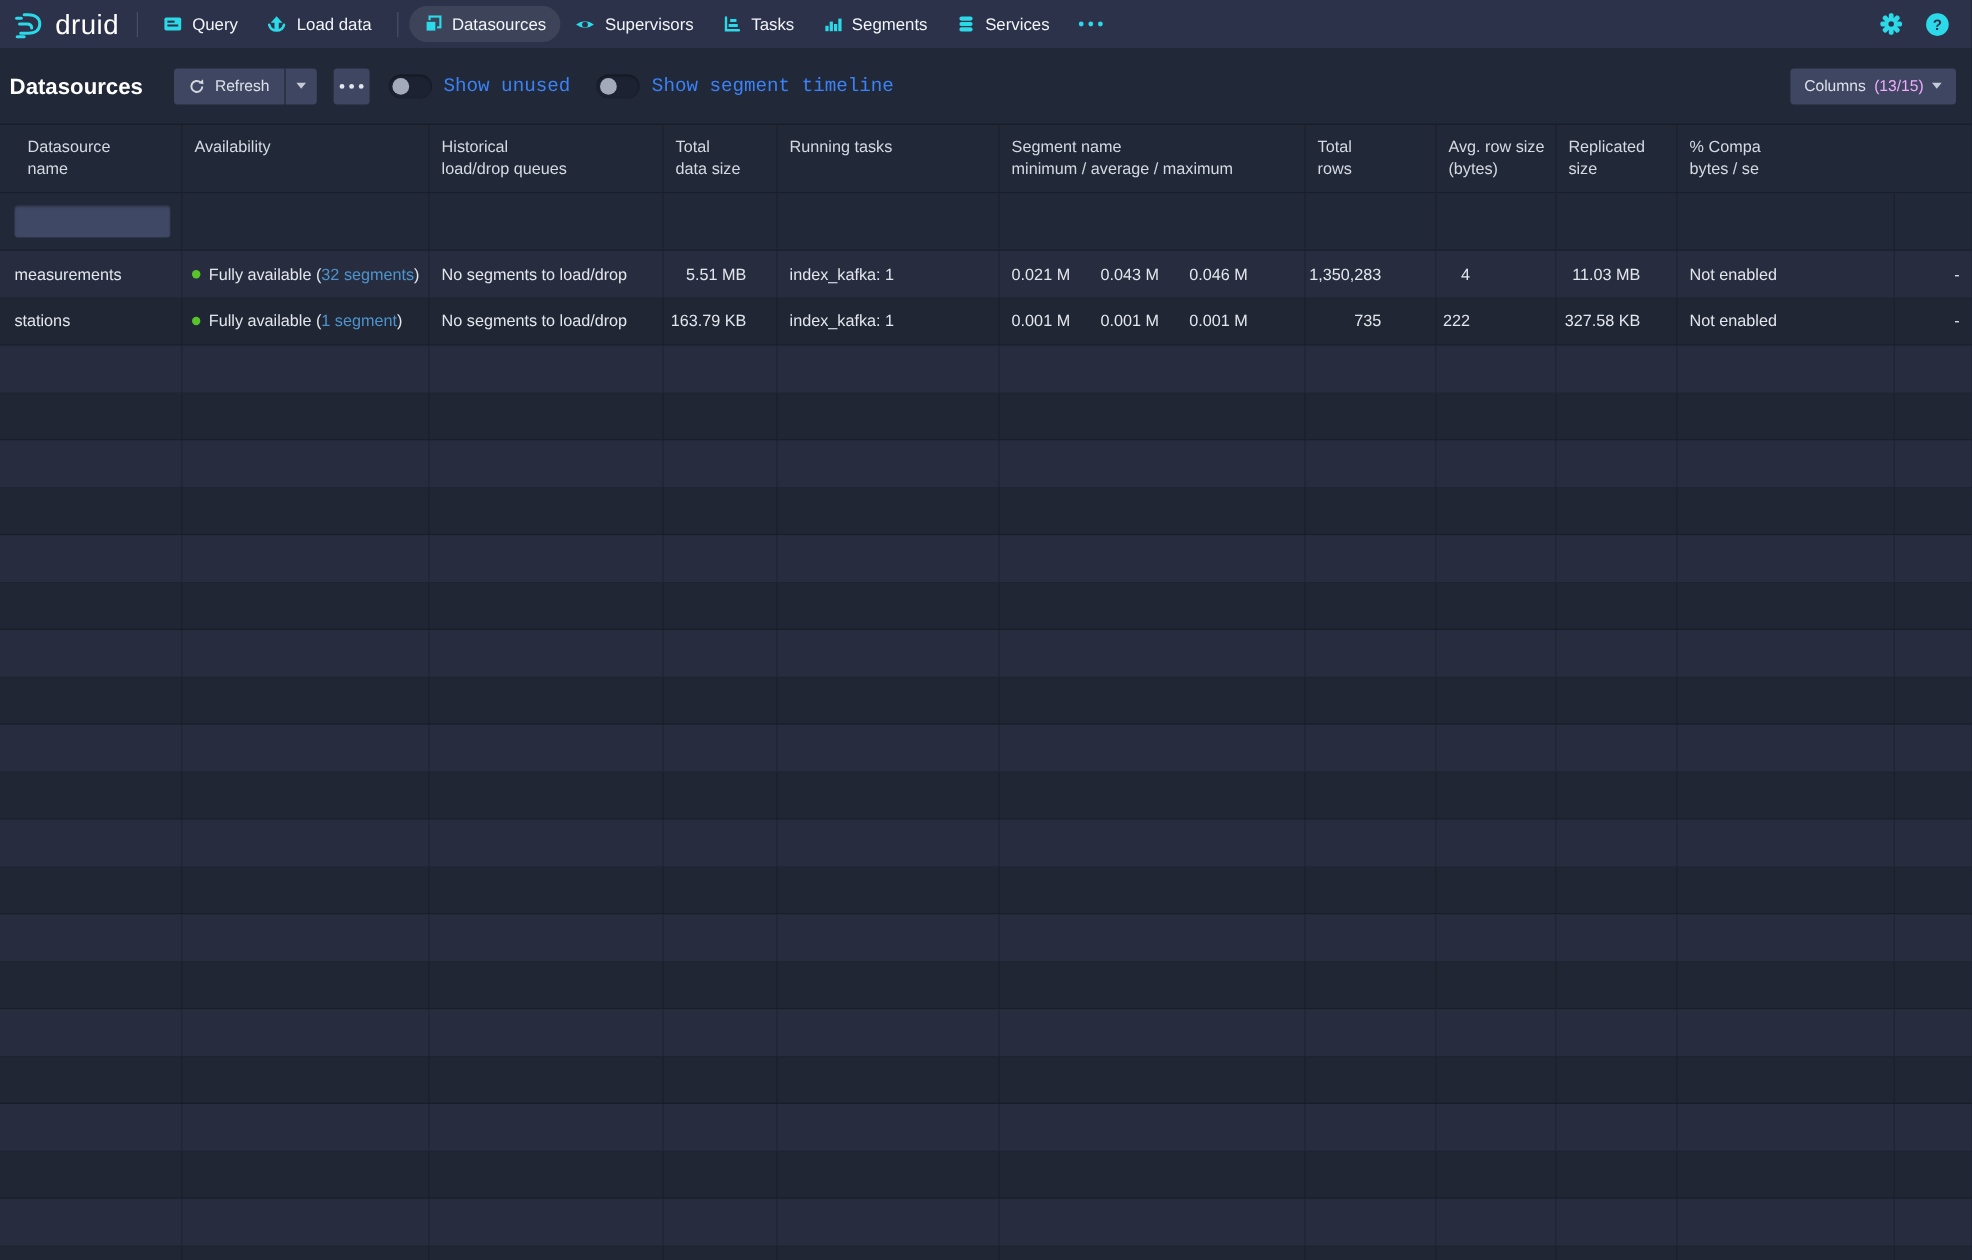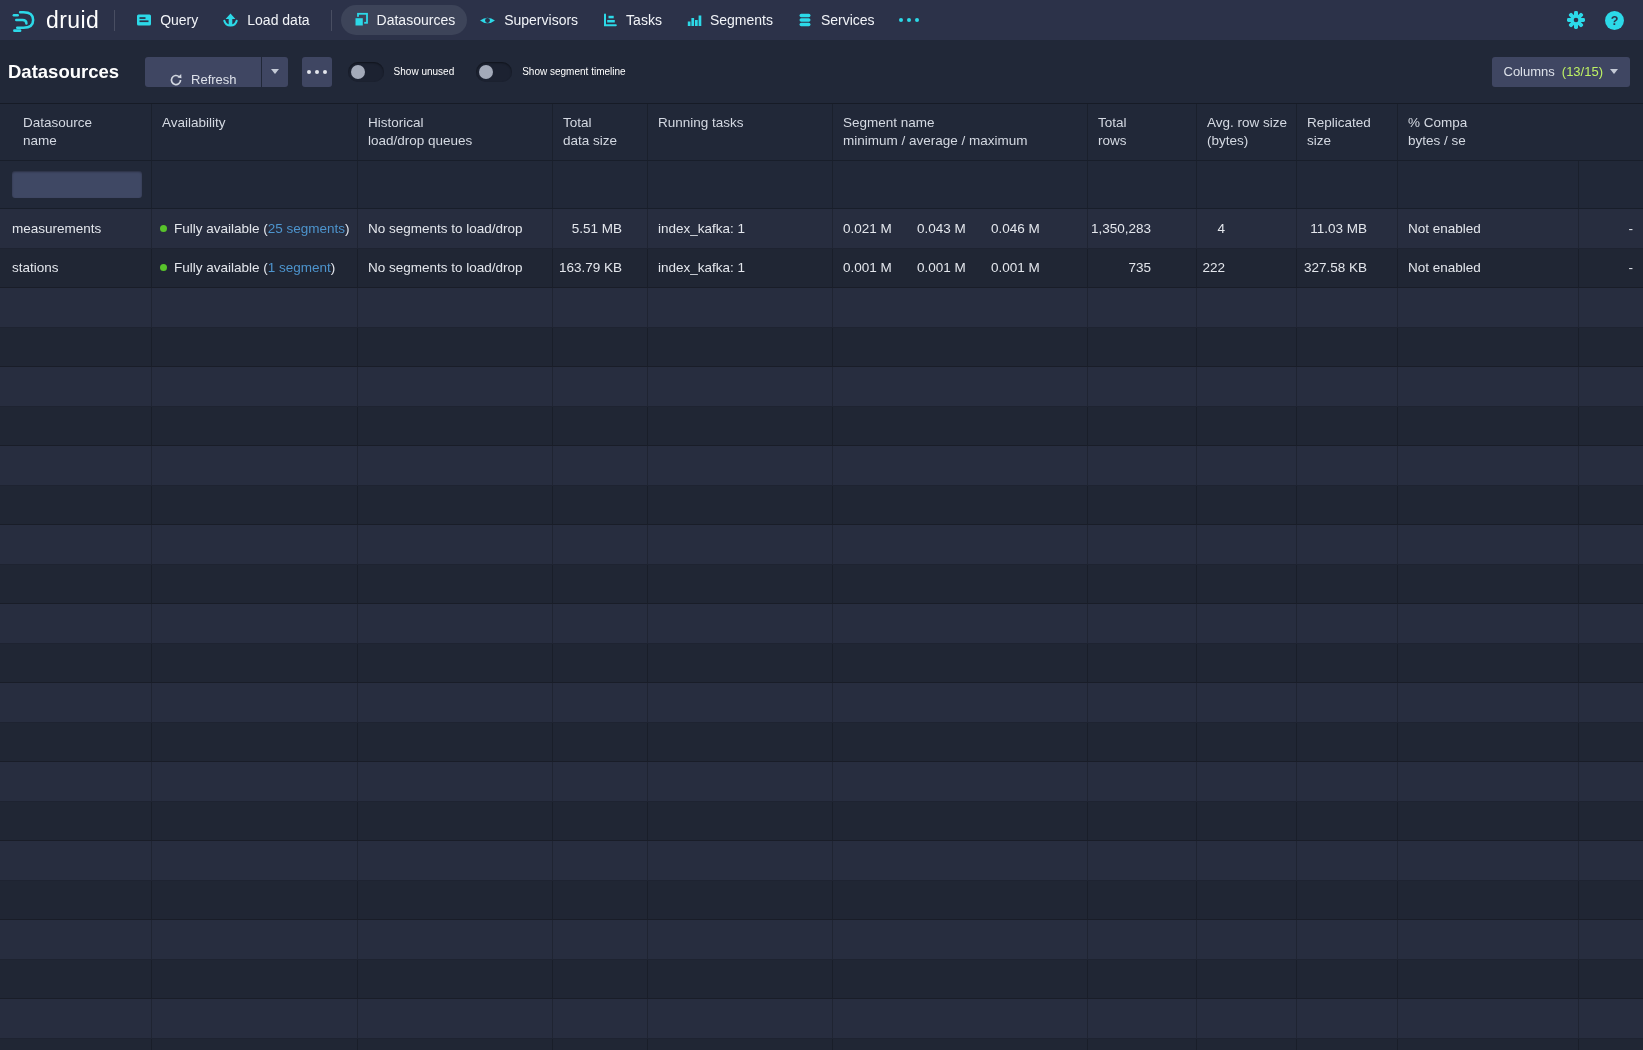--- a/index.html
+++ b/index.html
@@ -18,32 +18,32 @@
   .nav-right { margin-left:auto; display:flex; align-items:center; gap:18px; padding-right:18px; }
   .dots { display:flex; gap:4px; align-items:center; }
   .dots i { width:4px; height:4px; border-radius:50%; background:#2cd9e8; display:block; }
 
   
   .toolbar { height:63px; display:flex; align-items:center; padding-left:8px; background:#212838; }
   .page-title { font-size:18.5px; font-weight:bold; color:#ffffff; margin-right:26px; }
   .btn { background:#3f4662; color:#dde1e9; font-size:13px; height:30px; display:flex;
          align-items:center; cursor:pointer; }
   .split { display:flex; }
-  .split .main { border-radius:3px 0 0 3px; padding:0 24px; gap:8px;align-items:flex-end; }
+  .split .main { border-radius:3px 0 0 3px; padding:0 12px; gap:8px; }
   .split .caretpart { border-radius:0 3px 3px 0; width:26px; justify-content:center; margin-left:1px; }
   .caret { width:0; height:0; border-left:4px solid transparent; border-right:4px solid transparent;
            border-top:5px solid #c4cad6; display:inline-block; }
   .more-btn { width:30px; border-radius:3px; justify-content:center; margin-left:14px; }
   .more-btn .dots i { background:#e3e6ec; }
   .switch { width:36px; height:20px; border-radius:10px; background:#1c2231; position:relative;
             box-shadow:inset 0 1px 2px rgba(0,0,0,.45); margin-left:16px; cursor:pointer; }
   .knob { position:absolute; left:3px; top:3px; width:14px; height:14px; border-radius:50%; background:#a3aab9; }
-  .switch-label { color:#ffffff; font-size:10px; margin-left:10px; }
+  .switch-label { color:#3b82f6; font-size:16px; margin-left:10px;font-family:Liberation Mono, monospace; }
   .columns-btn { margin-left:auto; margin-right:13px; border-radius:3px; padding:0 12px; gap:7px; }
-  .columns-count { color:#bef264; }
+  .columns-count { color:#f0abfc; }
 
   
   .table { width:1739px; }
   .hrow { display:flex; height:58px; border-top:1px solid rgba(0,0,0,.3);
           border-bottom:1px solid rgba(0,0,0,.25); background:#212838; }
   .hcell { padding-top:10px; padding-left:10px; border-right:1px solid rgba(0,0,0,.2);
            font-size:13.5px; color:#d4d9e2; line-height:18px; white-space:nowrap; overflow:hidden; cursor:pointer; }
   .hcell .sub { display:block; }
   .frow { display:flex; height:48px; border-bottom:1px solid rgba(0,0,0,.25); background:#212838; }
   .fcell { border-right:1px solid rgba(0,0,0,.2); display:flex; align-items:center; }
@@ -249,21 +249,21 @@
       <div class="fcell c10"></div>
     </div>
 
     <div id="tbody">
 
       <div class="trow">
         <div class="cell c0 pl12">measurements</div>
         <div class="cell c1 pl8">
             <span class="dot"></span>
             <span>Fully available (</span>
-            <a class="seg-link">25 segments</a>
+            <a class="seg-link">32 segments</a>
             <span>)</span>
           </div>
         <div class="cell c2 pl10">No segments to load/drop</div>
         <div class="cell c3 ar pr25">5.51 MB</div>
         <div class="cell c4 pl10">index_kafka: 1</div>
         <div class="cell c5 pl10">
             <span class="segv">0.021 M</span>
             <span class="segv">0.043 M</span>
             <span class="segv">0.046 M</span>
           </div>

